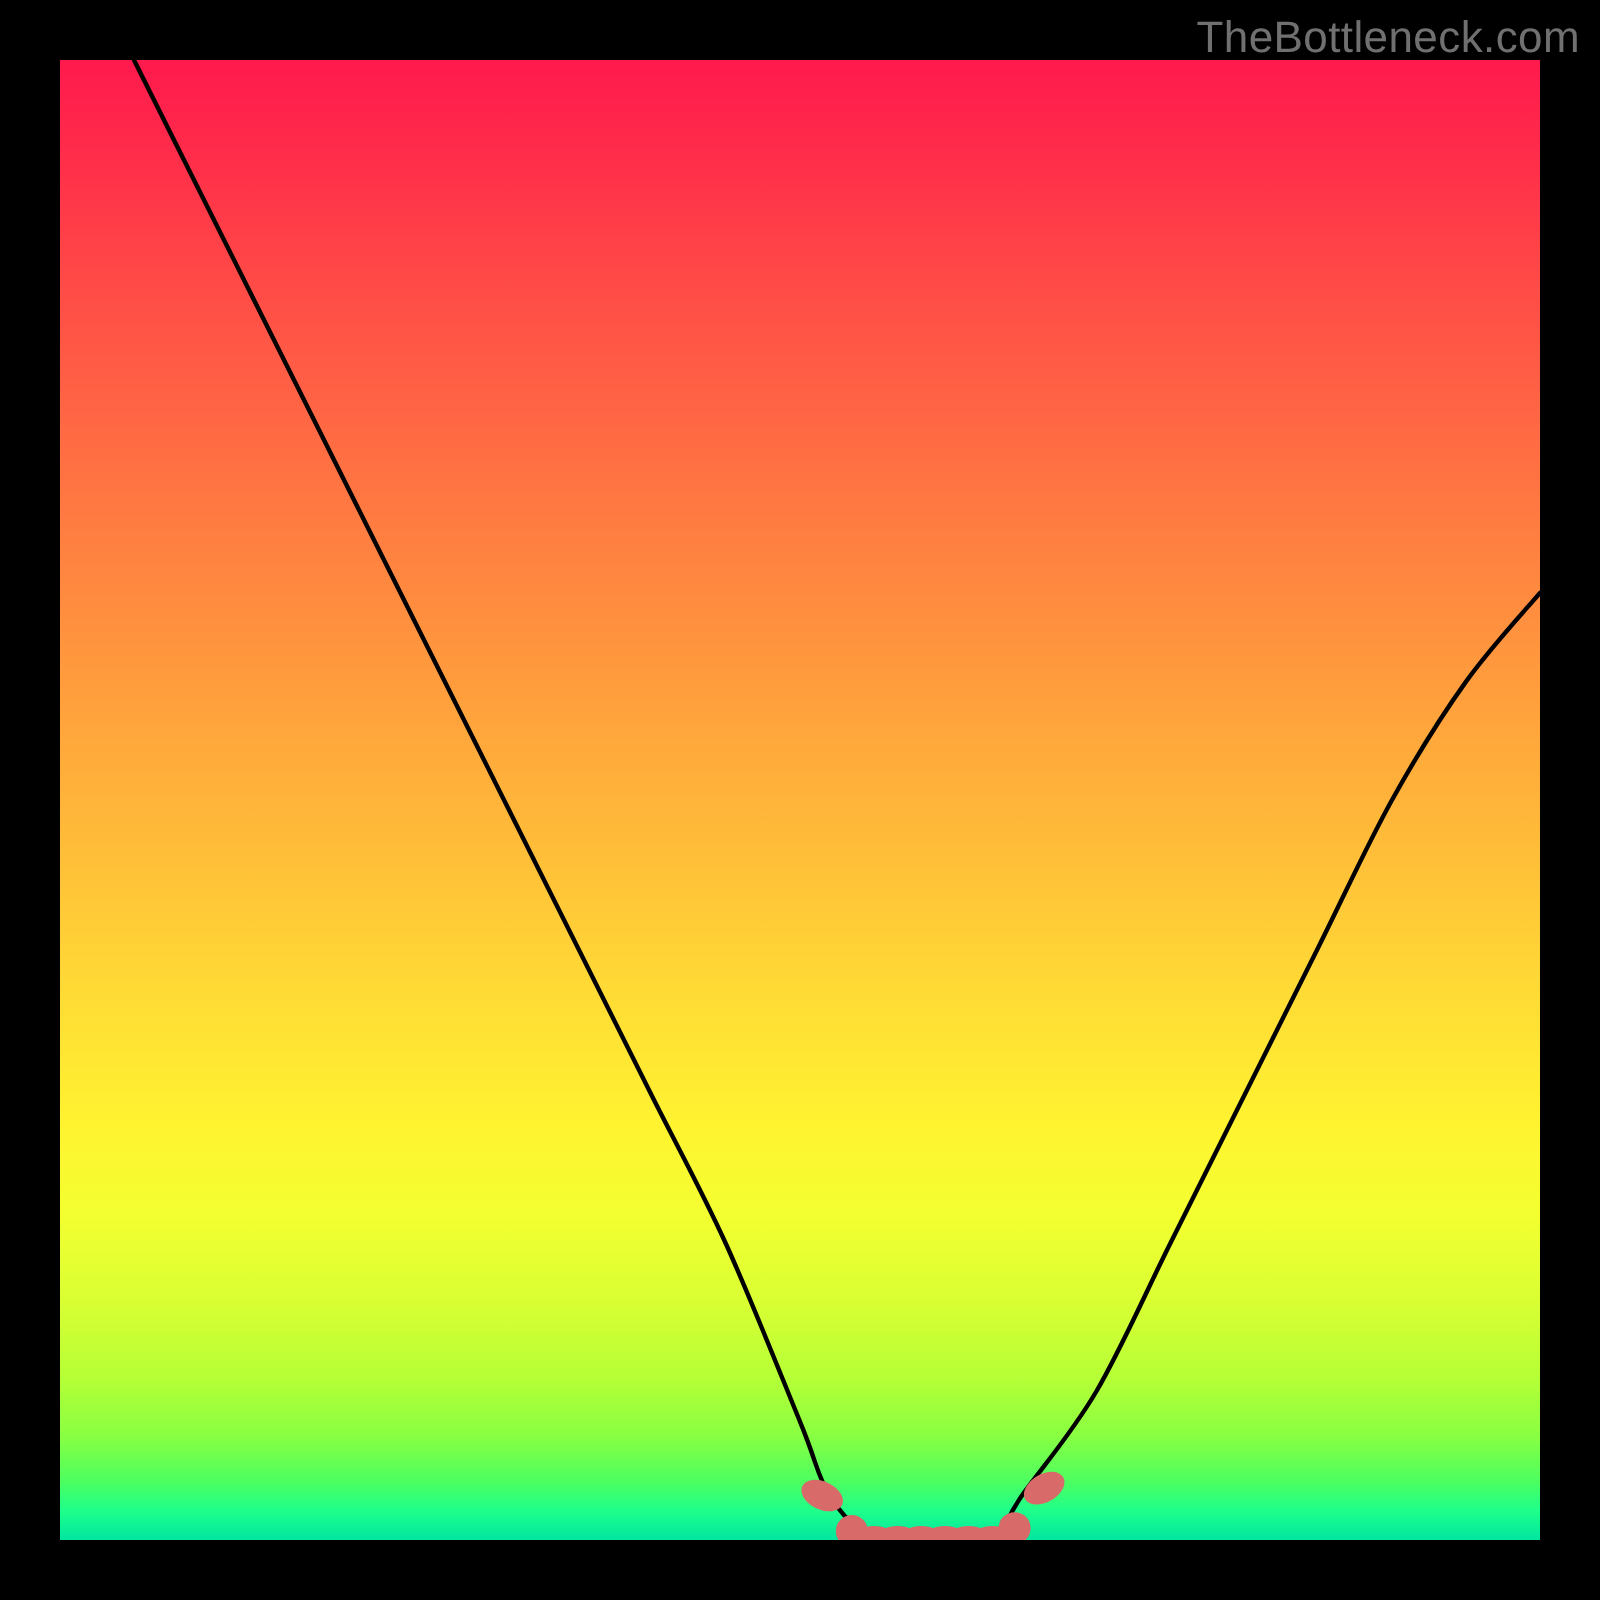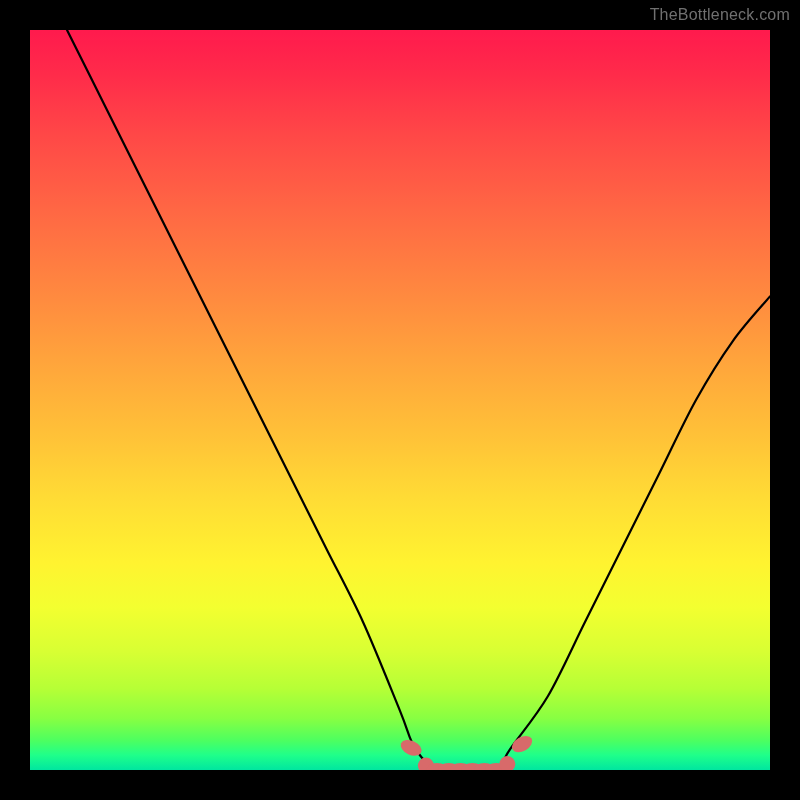--- a/index.html
+++ b/index.html
@@ -8,21 +8,21 @@
     position: relative;
     width: 800px;
     height: 800px;
     background: #000;
   }
   .watermark {
     position: absolute;
     top: 6px;
     right: 10px;
     font-family: Arial, Helvetica, sans-serif;
-    font-size: 16px;
+    font-size: 22px;
     color: #707070;
     letter-spacing: 0.2px;
     z-index: 10;
   }
   .plot {
     position: absolute;
     left: 30px;
     top: 30px;
     width: 740px;
     height: 740px;

